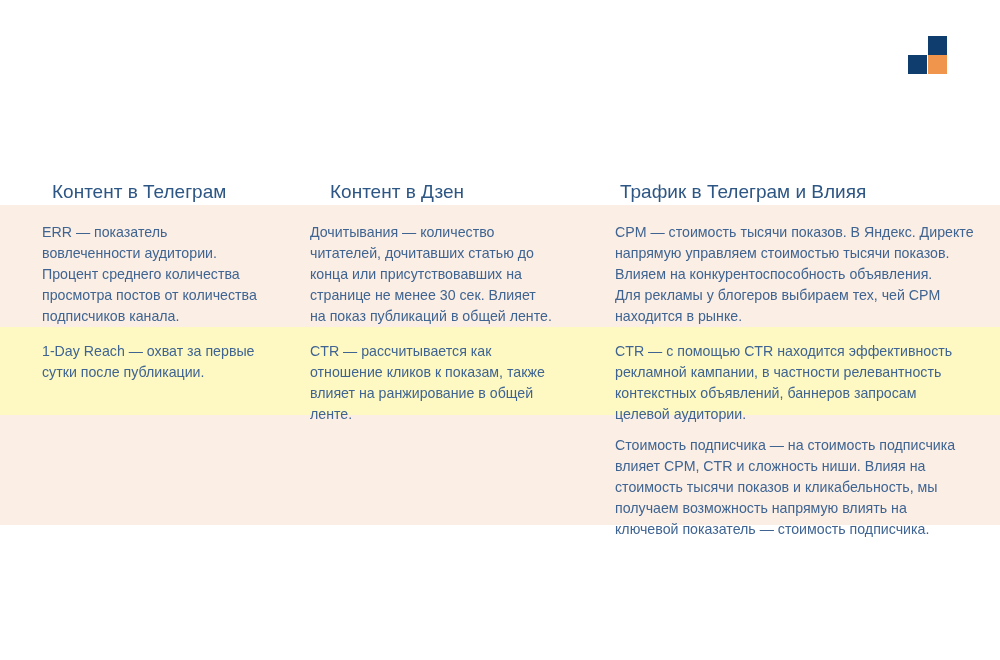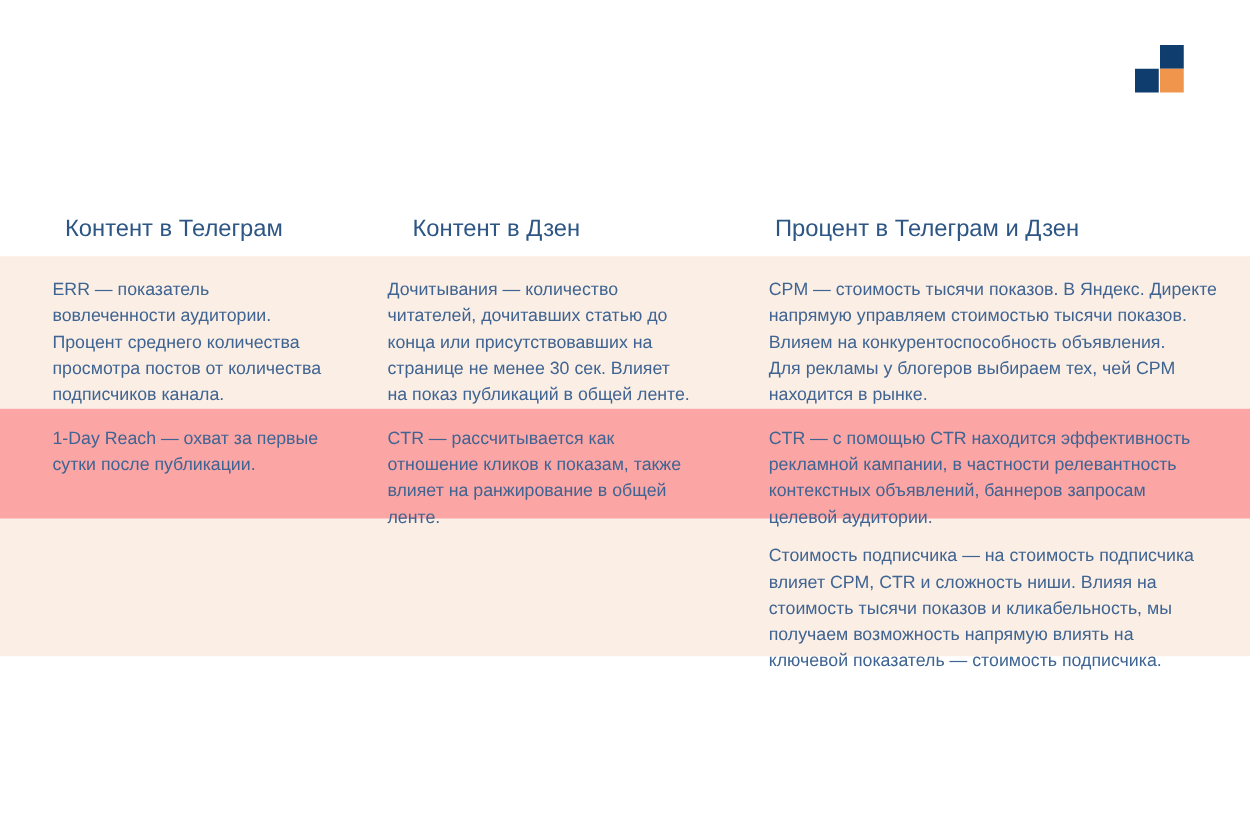--- a/index.html
+++ b/index.html
@@ -61,24 +61,24 @@
 
   .row {
     display: flex;
     width: 1000px;
     box-sizing: border-box;
   }
 
   .row-head {
     height: 57px;
     background: #ffffff;
-    align-items: center;
+    align-items: flex-end;
   }
   .row-band     { background: #faeee5; }
-  .row-plain    { background: #fca5a5; }
+  .row-plain    { background: #fef9c3; }
 
   .row-1 { height: 122px; }
   .row-2 { height: 88px; }
   .row-3 { height: 110px; }
 
   .cell {
     box-sizing: border-box;
     padding: 0;
   }
   .col-1 { width: 300px; padding-left: 42px; padding-right: 22px; }
@@ -121,21 +121,21 @@
     <span class="sq sq-top-right"></span>
     <span class="sq sq-bot-left"></span>
     <span class="sq sq-bot-right"></span>
   </div>
 
   <div class="table">
 
     <div class="row row-head">
       <div class="cell col-1 col-head">Контент в Телеграм</div>
       <div class="cell col-2 col-head">Контент в Дзен</div>
-      <div class="cell col-3 col-head">Процент в Телеграм и Дзен</div>
+      <div class="cell col-3 col-head">Трафик в Телеграм и Влияя</div>
     </div>
 
     <div class="row row-band row-1">
       <div class="cell col-1 cell-text">ERR — показатель
 вовлеченности аудитории.
 Процент среднего количества
 просмотра постов от количества
 подписчиков канала.</div>
       <div class="cell col-2 cell-text">Дочитывания — количество
 читателей, дочитавших статью до

